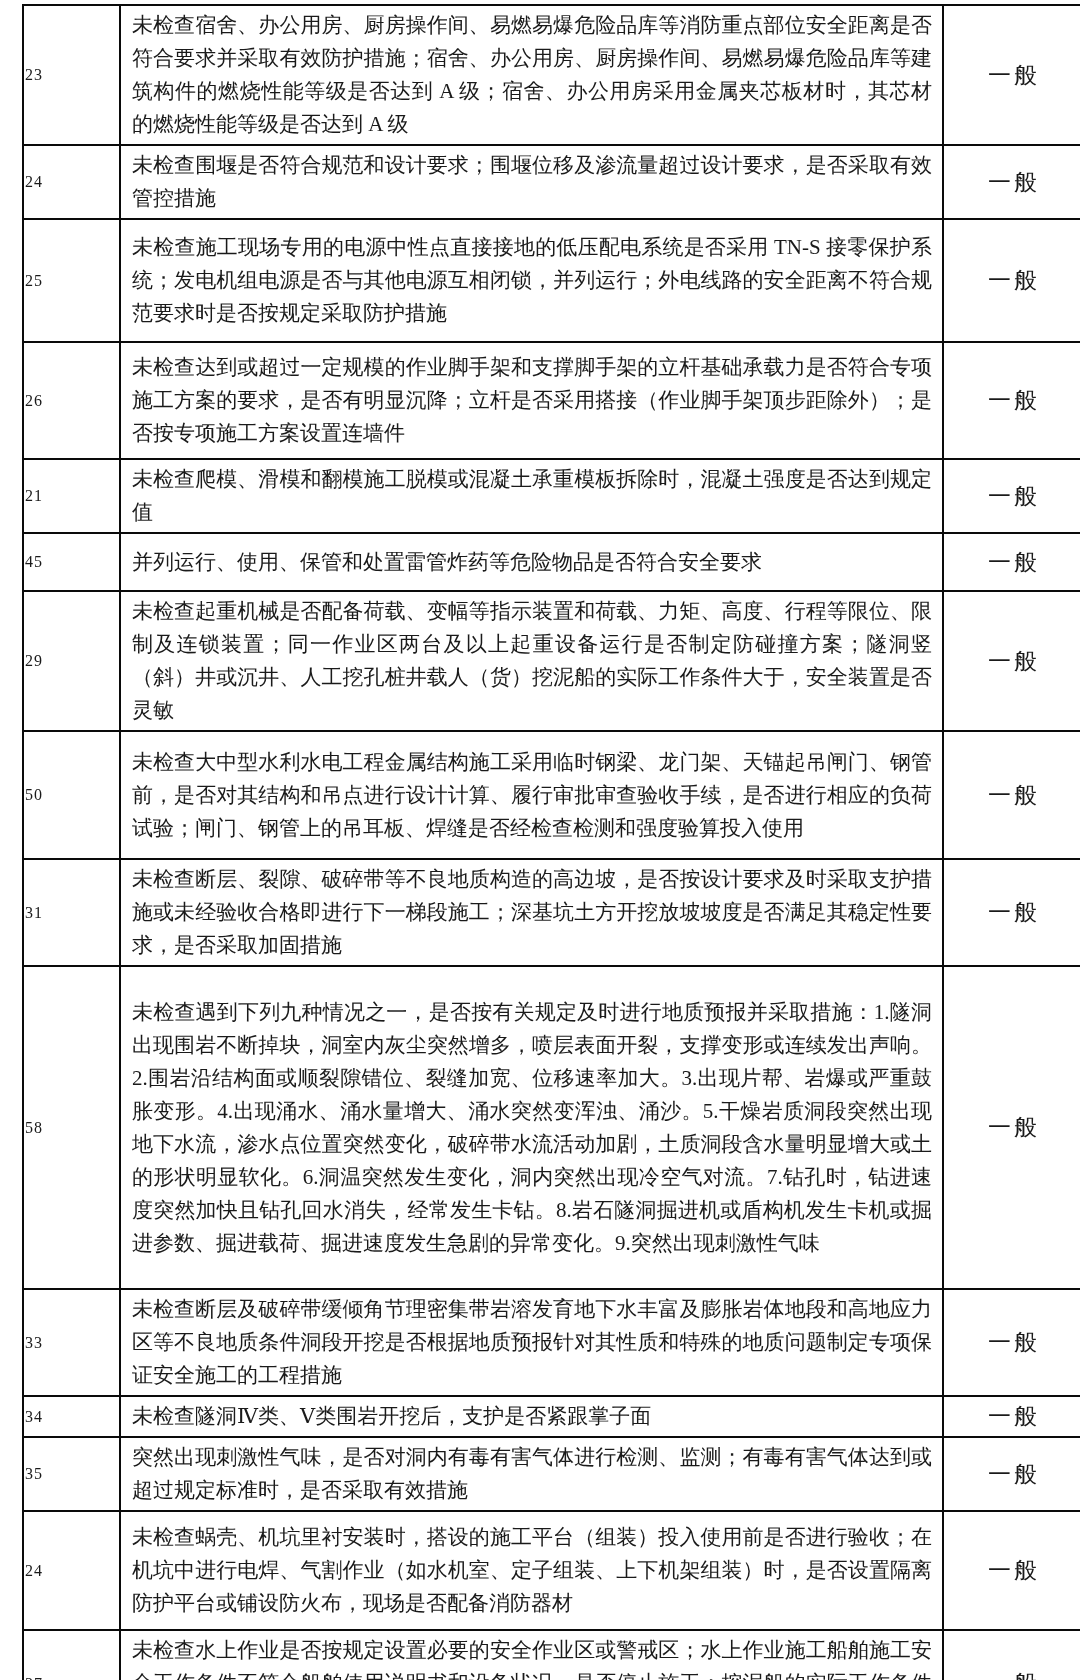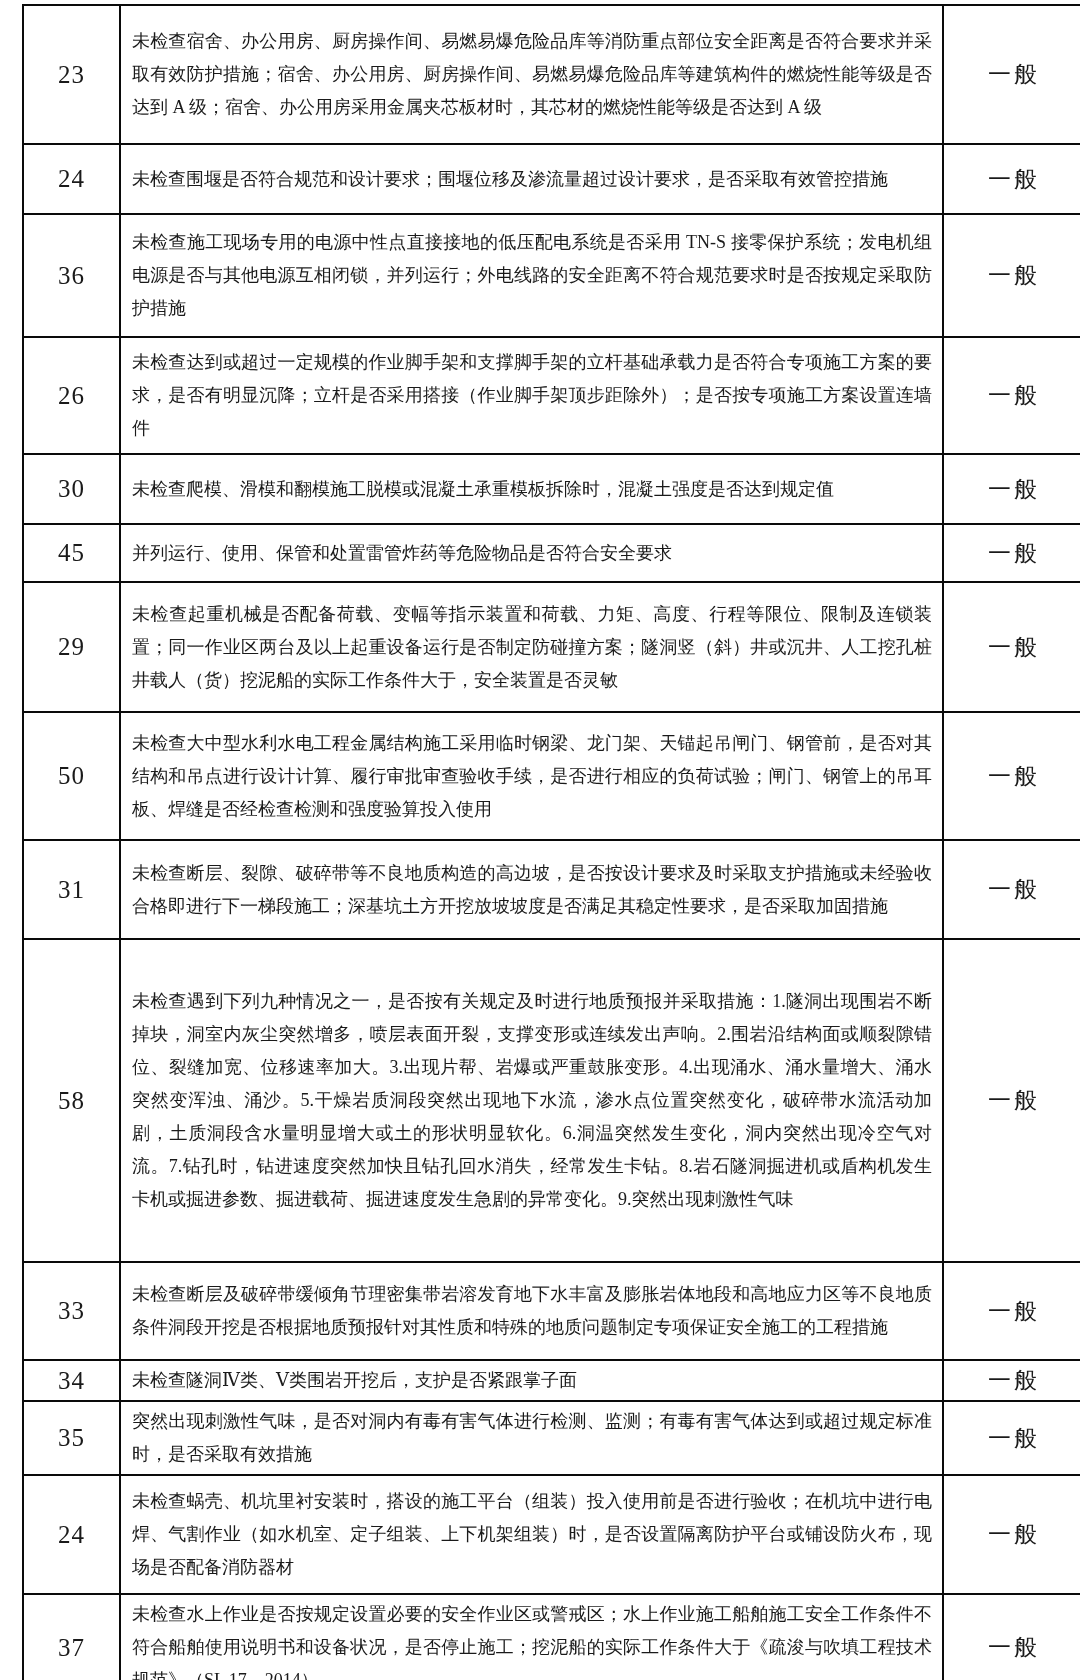--- a/index.html
+++ b/index.html
@@ -28,28 +28,27 @@
     border-collapse: collapse;
     table-layout: fixed;
   }
   table.doc-table td {
     border: 2px solid #0a0a0a;
     vertical-align: middle;
     overflow: hidden;
   }
   td.c-no {
     width: 93px;
-    text-align: center;
-    font-size: 25px;
+    font-size: 16px;
     letter-spacing: 1px;
     border-radius: 13px;
   }
   td.c-desc {
     width: 800px;
-    font-size: 18px;
+    font-size: 21px;
     line-height: 33px;
     padding: 3px 10px 3px 11px;
     text-align: justify;
     text-justify: inter-ideograph;
   }
   td.c-sev {
     width: 138px;
     text-align: center;
     font-size: 23px;
     letter-spacing: 3px;
@@ -65,31 +64,31 @@
         <td class="c-no">23</td>
         <td class="c-desc">未检查宿舍、办公用房、厨房操作间、易燃易爆危险品库等消防重点部位安全距离是否符合要求并采取有效防护措施；宿舍、办公用房、厨房操作间、易燃易爆危险品库等建筑构件的燃烧性能等级是否达到 A 级；宿舍、办公用房采用金属夹芯板材时，其芯材的燃烧性能等级是否达到 A 级</td>
         <td class="c-sev">一般</td>
       </tr>
       <tr style="height:70px">
         <td class="c-no">24</td>
         <td class="c-desc">未检查围堰是否符合规范和设计要求；围堰位移及渗流量超过设计要求，是否采取有效管控措施</td>
         <td class="c-sev">一般</td>
       </tr>
       <tr style="height:123px">
-        <td class="c-no">36</td>
+        <td class="c-no">25</td>
         <td class="c-desc">未检查施工现场专用的电源中性点直接接地的低压配电系统是否采用 TN-S 接零保护系统；发电机组电源是否与其他电源互相闭锁，并列运行；外电线路的安全距离不符合规范要求时是否按规定采取防护措施</td>
         <td class="c-sev">一般</td>
       </tr>
       <tr style="height:117px">
         <td class="c-no">26</td>
         <td class="c-desc">未检查达到或超过一定规模的作业脚手架和支撑脚手架的立杆基础承载力是否符合专项施工方案的要求，是否有明显沉降；立杆是否采用搭接（作业脚手架顶步距除外）；是否按专项施工方案设置连墙件</td>
         <td class="c-sev">一般</td>
       </tr>
       <tr style="height:70px">
-        <td class="c-no">30</td>
+        <td class="c-no">21</td>
         <td class="c-desc">未检查爬模、滑模和翻模施工脱模或混凝土承重模板拆除时，混凝土强度是否达到规定值</td>
         <td class="c-sev">一般</td>
       </tr>
       <tr style="height:58px">
         <td class="c-no">45</td>
         <td class="c-desc">并列运行、使用、保管和处置雷管炸药等危险物品是否符合安全要求</td>
         <td class="c-sev">一般</td>
       </tr>
       <tr style="height:130px">
         <td class="c-no">29</td>

